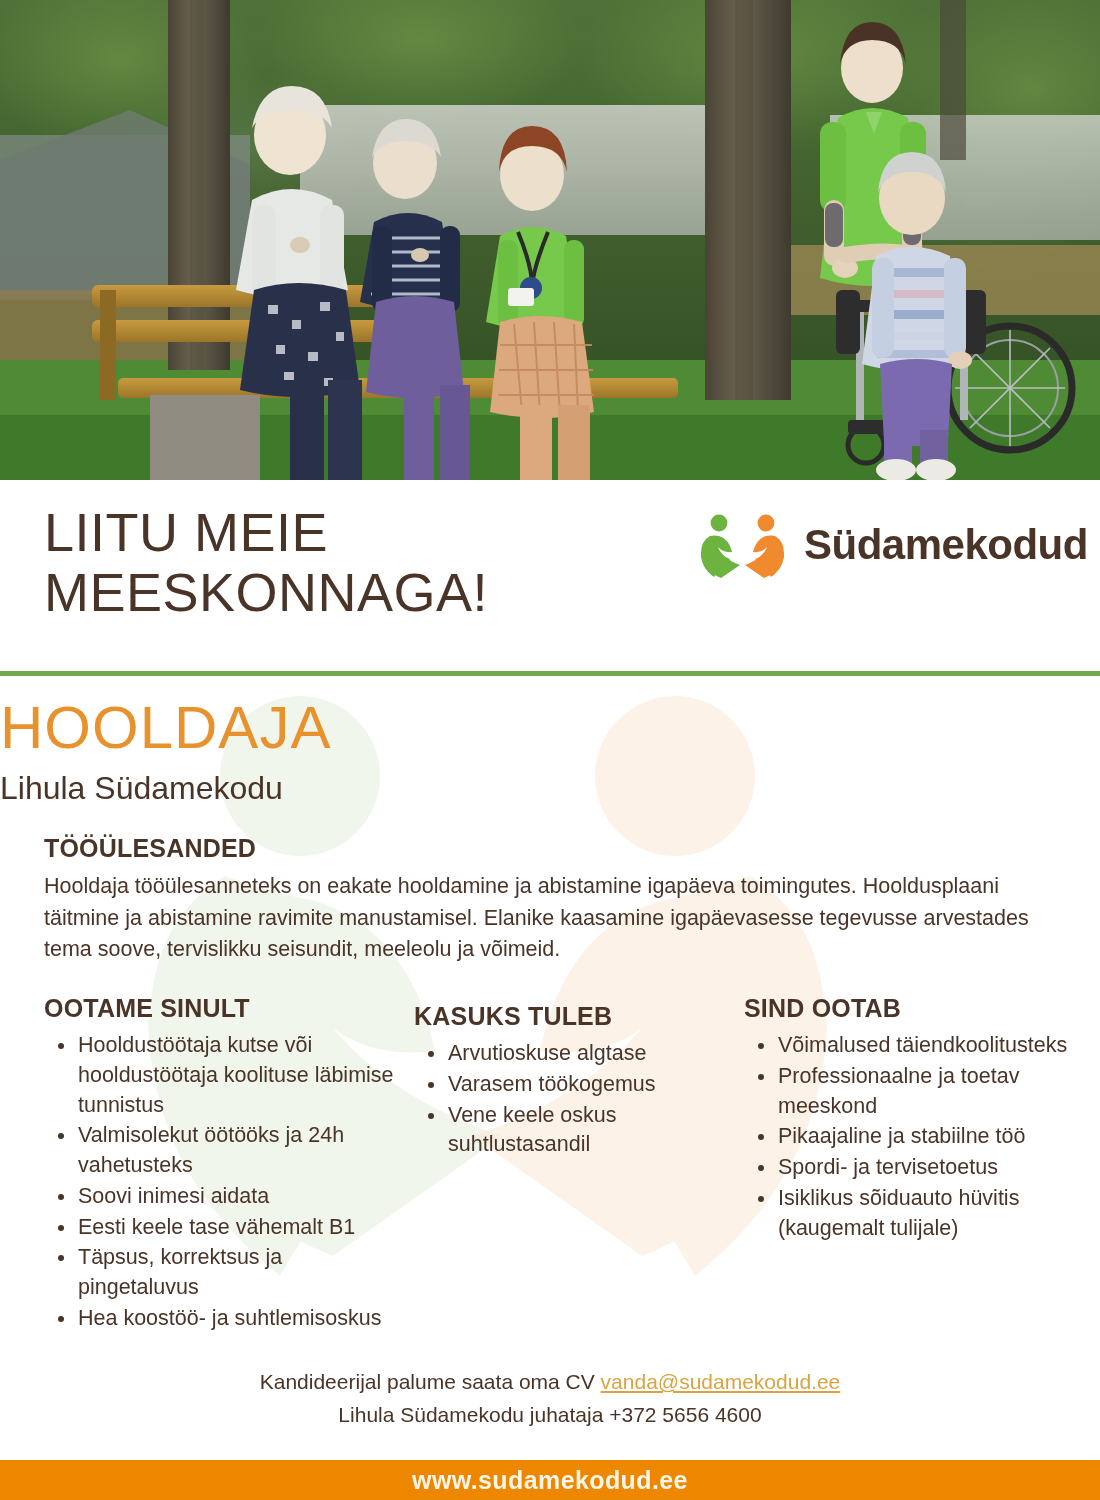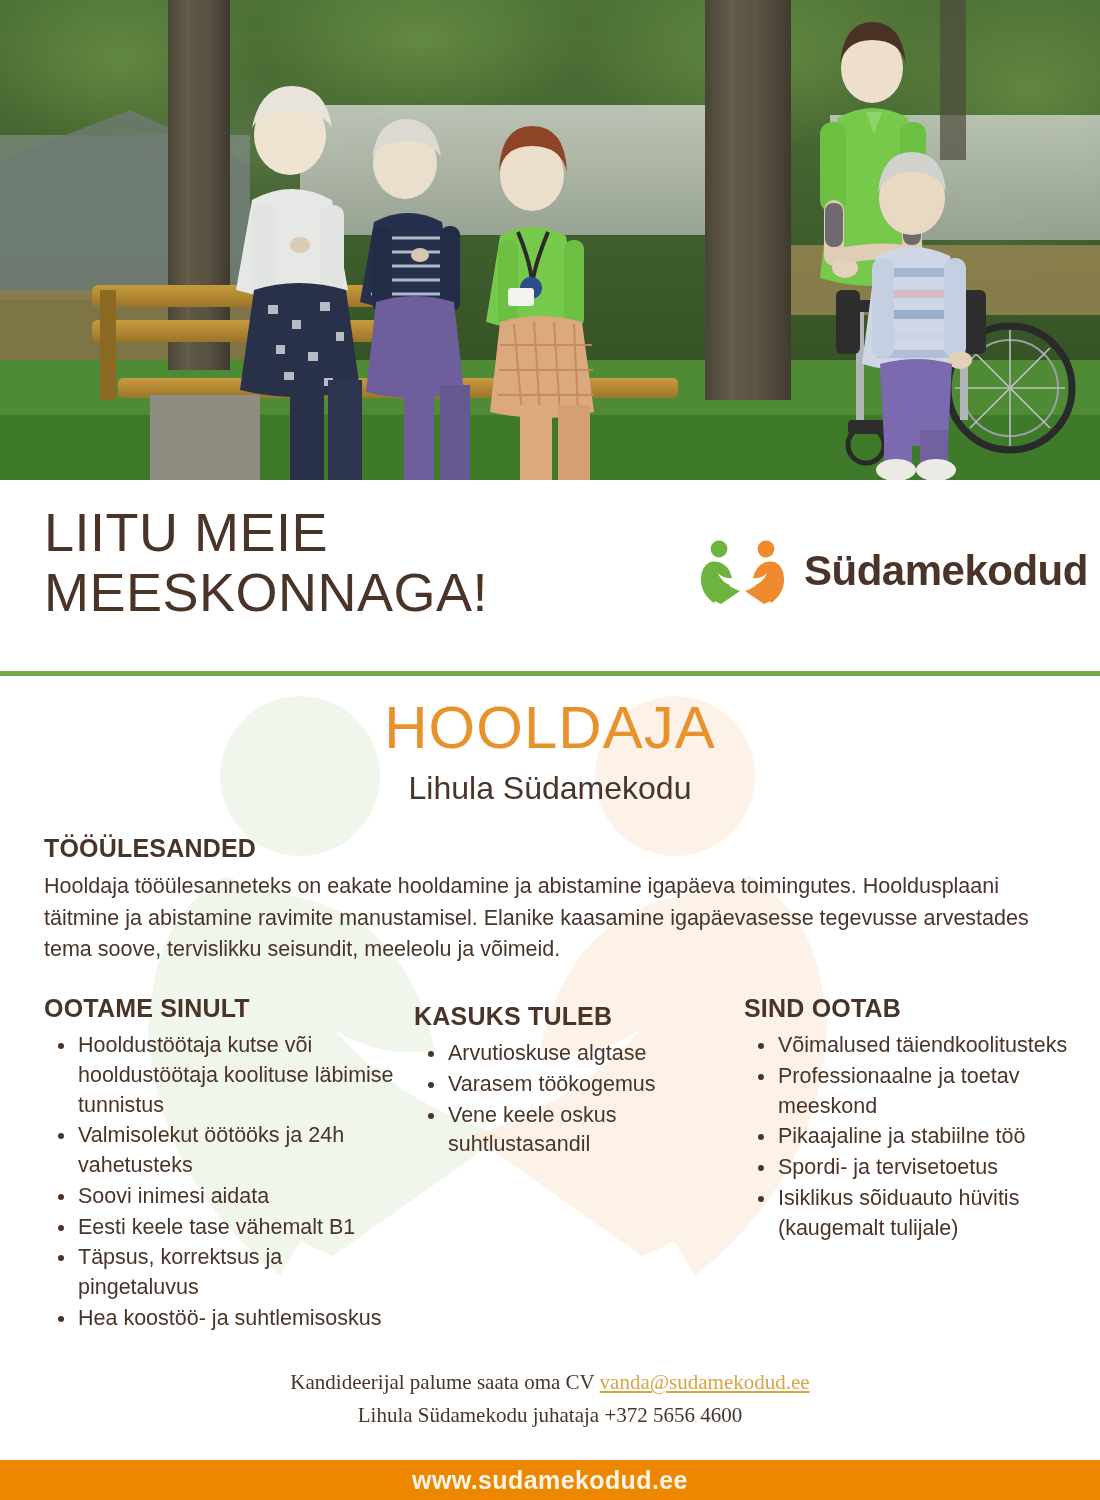--- a/index.html
+++ b/index.html
@@ -47,21 +47,21 @@
     line-height: 1.12;
     font-weight: 300;
     letter-spacing: 0.5px;
     color: #4a3428;
     white-space: pre-line;
   }
 
   
   .logo-block {
     position: absolute;
-    left: 698px; top: 58px;
+    left: 698px; top: 32px;
     display: flex;
     align-items: center;
     gap: 14px;
   }
   .logo-mark { width: 92px; height: 66px; display: block; }
   .logo-word {
     font-size: 42px;
     font-weight: 700;
     color: #4a3428;
     letter-spacing: -0.5px;
@@ -90,21 +90,20 @@
     left: 85px; top: 5px;
     width: 800px; height: 700px;
     opacity: 1;
     pointer-events: none;
   }
 
   .title-wrap {
     position: absolute;
     left: 0; top: 22px;
     width: 1100px;
-    text-align: center;
   }
   .job-title {
     font-size: 60px;
     font-weight: 300;
     color: #e8922e;
     letter-spacing: 1px;
     line-height: 1;
   }
   .job-sub {
     margin-top: 14px;
@@ -163,21 +162,20 @@
 
   
   .contact {
     position: absolute;
     left: 0; top: 690px;
     width: 1100px;
     text-align: center;
     font-size: 21px;
     line-height: 1.55;
     color: #4a3428;
-    font-family: Liberation Serif, serif;
   }
   .email-link {
     color: #d9a441;
     text-decoration: underline;
   }
 
   
   .footer-bar {
     position: absolute;
     left: 0; top: 1460px;

